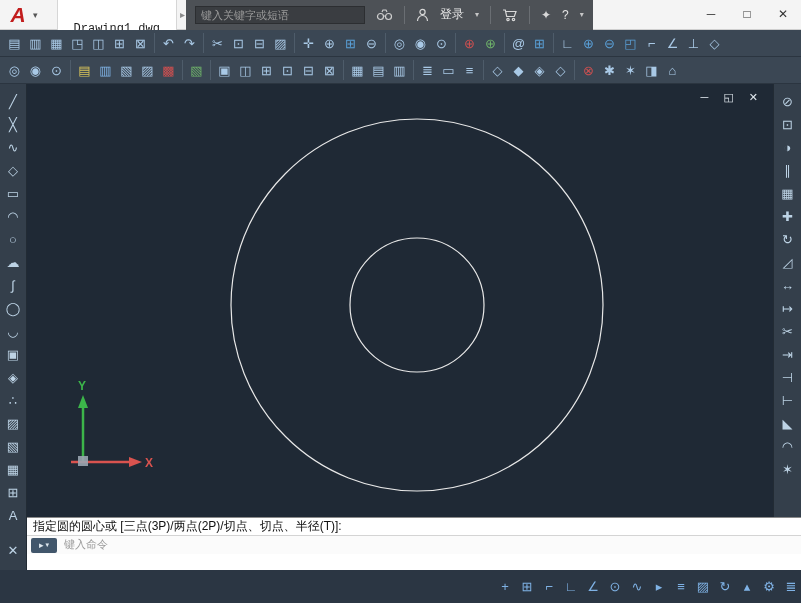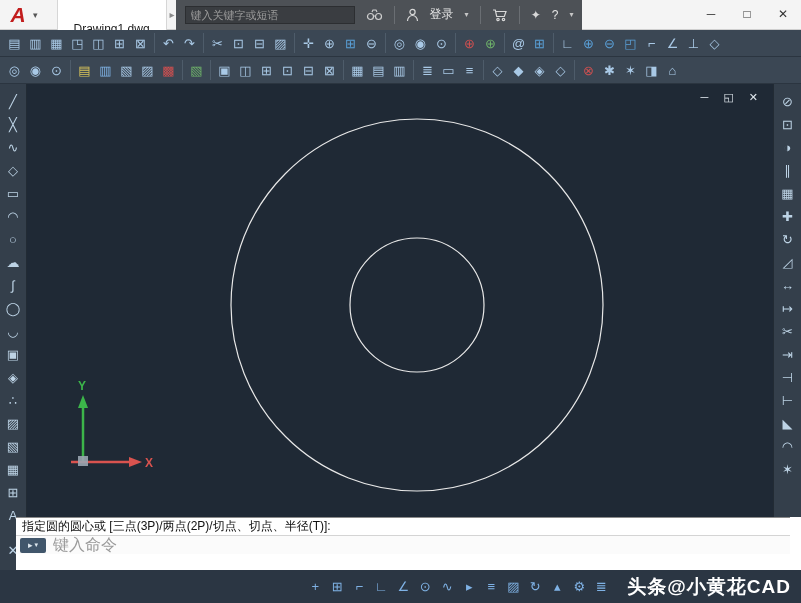--- a/index.html
+++ b/index.html
@@ -15,21 +15,21 @@
     display:flex; align-items:center;
   }
   .logo {
     width:26px; height:26px; margin-left:5px; text-align:center;
     color:#c21d1d; font-weight:bold; font-style:italic; font-size:21px; line-height:26px;
   }
   .logo-arrow { font-size:9px; color:#555; margin:0 5px 0 2px; }
   .filetab {
     height:29px; line-height:28px; padding:16px 16px; margin-left:14px;
     background:#ffffff; border-left:1px solid #d6d6d6; border-right:1px solid #d6d6d6;
-    font-size:12px; color:#1c1c1c; white-space:nowrap;
+    font-size:12px; color:#1c1c1c; white-space:nowrap;font-family:Liberation Mono, monospace;
   }
   .tab-marker { color:#8a8a8a; font-size:10px; margin:0 1px 0 3px; }
   .searchstrip {
     height:30px; background:#4d5156; display:flex; align-items:center;
     padding:0 9px; gap:11px;
   }
   .search-input {
     width:170px; height:18px; background:#3a3d41; border:1px solid #2c2e31;
     color:#d0d0d0; font-size:11px; padding:0 5px; outline:none;
     font-family:"Liberation Sans", sans-serif;
@@ -72,40 +72,40 @@
   
   .canvas {
     position:absolute; left:27px; top:84px; width:746px; height:433px;
     background:#1f2935; overflow:hidden;
   }
   .vp-controls { position:absolute; top:7px; right:15px; display:flex; gap:15px; }
   .vp-btn { color:#e2e9ef; font-size:11px; line-height:12px; }
   svg text { font-family:"Liberation Sans", sans-serif; }
   
   .command {
-    position:absolute; left:16px; top:517px; width:774px; height:53px;
+    position:absolute; left:27px; top:517px; width:774px; height:53px;
     background:#ffffff; border-top:1px solid #8a8a8a;
   }
   .cmd-line {
     height:17px; line-height:17px; font-size:12px; color:#101010;
     padding-left:6px; white-space:pre; overflow:hidden;
   }
   .cmd-input-row {
     height:19px; border-top:1px solid #d4d4d4; background:#fbfbfb;
     display:flex; align-items:center;
   }
   .cmd-btn {
     width:26px; height:15px; margin:0 5px 0 4px; border-radius:2px;
     background:#41566b; color:#dfe8ef; display:flex; align-items:center;
     justify-content:center; gap:2px; font-size:9px;
   }
   .cmd-btn .dd { font-size:7px; }
   .cmd-input {
     border:none; outline:none; background:transparent; color:#555;
-    font-size:16px; width:300px; font-family:Liberation Serif, serif;
+    font-size:11px; width:300px; font-family:Liberation Mono, monospace;
   }
   .cmd-input::placeholder { color:#9a9a9a; }
   
   .statusbar {
     position:absolute; left:0; top:570px; width:801px; height:33px;
     background:#2b3643; display:flex; align-items:center;
   }
   .status-icons { margin-left:auto; display:flex; gap:2px; align-items:center; }
   .sicon {
     width:20px; height:20px; line-height:20px; text-align:center;
@@ -332,14 +332,13 @@
       <span class="sicon">⊙</span>
       <span class="sicon">∿</span>
       <span class="sicon">▸</span>
       <span class="sicon">≡</span>
       <span class="sicon">▨</span>
       <span class="sicon">↻</span>
       <span class="sicon">▴</span>
       <span class="sicon">⚙</span>
       <span class="sicon">≣</span>
     </div>
-  <div class="watermark">头条@小黄花CAD</div>
 </div>
 
 </body></html>

